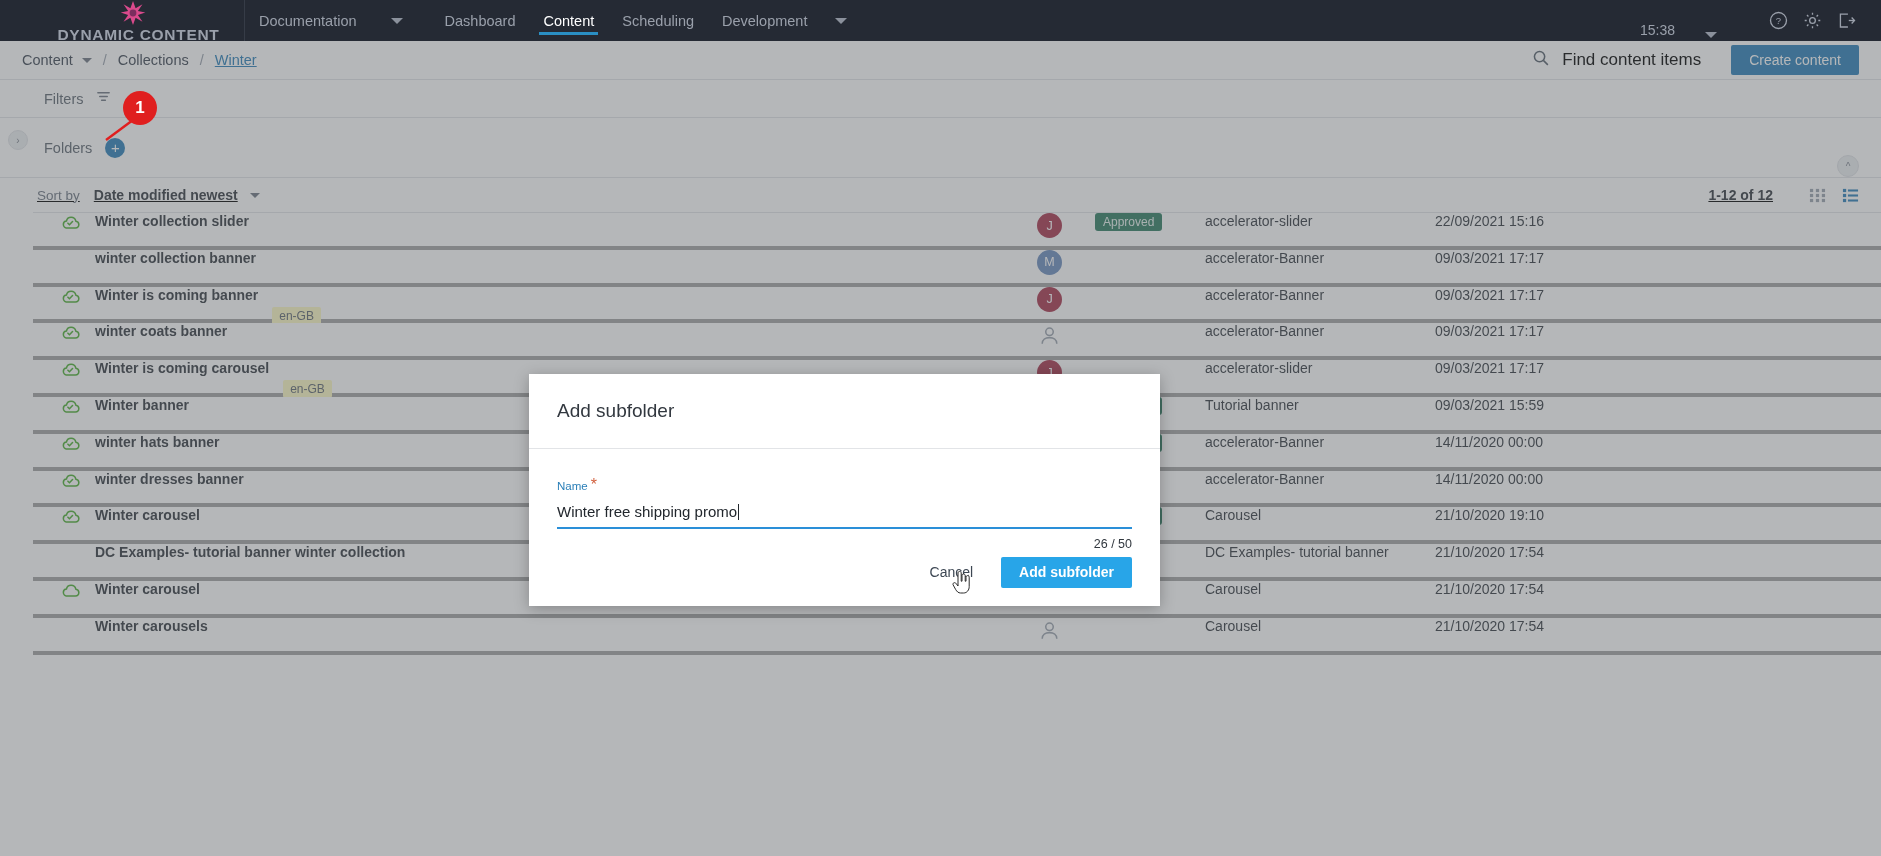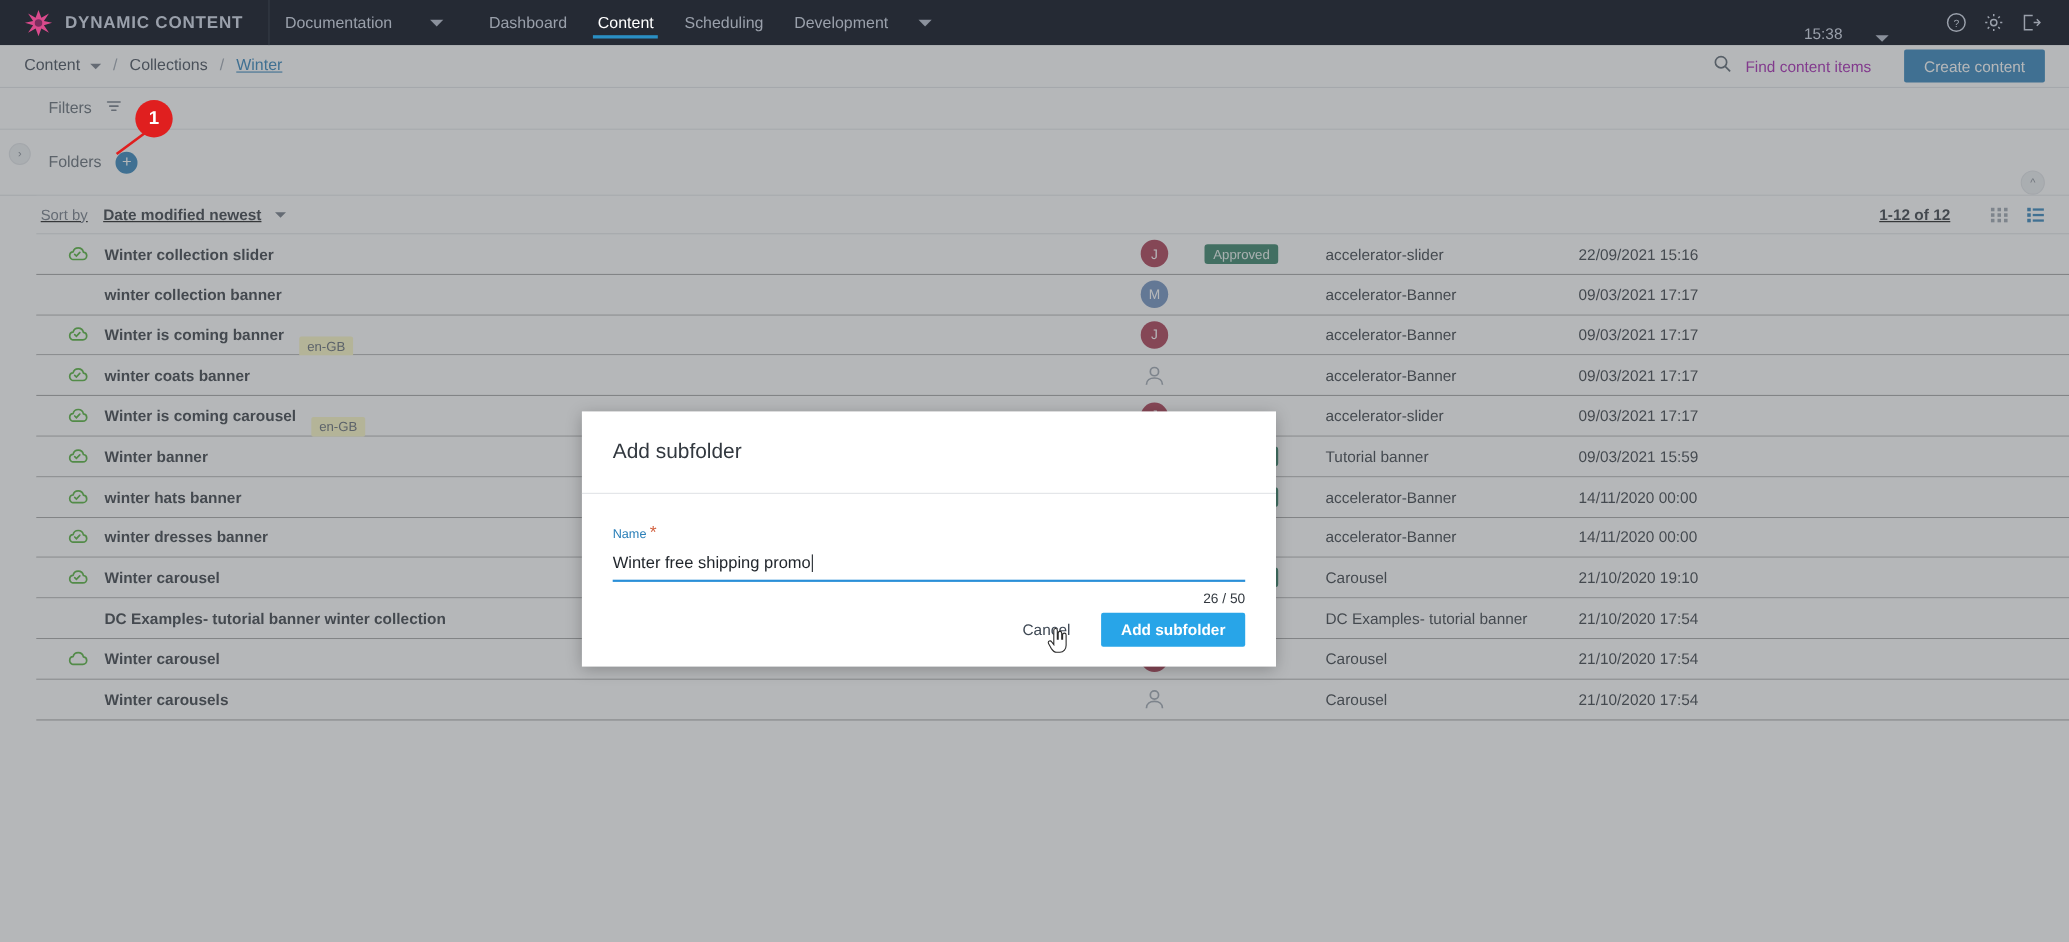--- a/index.html
+++ b/index.html
@@ -9,21 +9,21 @@
     background: #fff; overflow: hidden;
   }
   #root { position: relative; width: 1881px; height: 856px; }
 
   
   .topnav {
     position: absolute; top: 0; left: 0; width: 1881px; height: 41px;
     background: #252a34; display: flex; align-items: center;
     z-index: 40;
   }
-  .brand { display: flex; align-items: center; padding-left: 22px; width: 244px; height: 41px; }
+  .brand { display: flex; align-items: center; padding-left: 22px; width: 244px; height: 41px; flex-direction: column; }
   .brand-logo { width: 26px; height: 26px; position: relative; flex: none; }
   .brand-name {
     color: #9aa0ab; font-size: 15.5px; font-weight: bold; letter-spacing: .7px;
     margin-left: 11px; white-space: nowrap;
   }
   .nav-divider { width: 1px; height: 41px; background: #363c47; }
   .nav-items { display: flex; align-items: center; height: 41px; }
   .nav-item {
     color: #9aa0ab; font-size: 14.5px; height: 29px; display: flex; align-items: center;
     padding: 0 14px; position: relative; white-space: nowrap;
@@ -54,21 +54,21 @@
   .crumbs { display: flex; align-items: center; padding-left: 22px; font-size: 14.5px; color: #3c4552; }
   .crumb { color: #3c4552; }
   .crumb-caret {
     width: 0; height: 0; border-left: 5px solid transparent; border-right: 5px solid transparent;
     border-top: 5px solid #6d7682; margin-left: 9px;
   }
   .crumb-sep { color: #9aa2ad; margin: 0 11px; }
   .crumb-link { color: #2a7fb8; text-decoration: underline; }
   .crumb-right { margin-left: auto; display: flex; align-items: center; padding-right: 22px; }
   .search-box { display: flex; align-items: center; margin-right: 30px; }
-  .search-ph { color: #a21caf; font-size: 14px; margin-left: 12px; }
+  .search-ph { color: #000000; font-size: 17px; margin-left: 12px; }
   .create-btn {
     background: #2a7fb8; color: #fff; font-size: 14px; border: none;
     height: 30px; padding: 0 18px; border-radius: 2px; font-family: inherit; cursor: pointer;
   }
 
   
   .filterbar {
     position: absolute; top: 80px; left: 0; width: 1881px; height: 38px;
     background: #fff; border-bottom: 1px solid #e2e4e7; display: flex; align-items: center;
     z-index: 4;
@@ -116,21 +116,21 @@
   .viewico:last-child { margin-right: 0; }
   .scroll-chip {
     position: absolute; right: 22px; top: 155px; width: 22px; height: 22px; border-radius: 50%;
     background: #eceef0; border: 1px solid #dfe2e6; display: flex; align-items: center;
     justify-content: center; color: #7d858f; font-size: 10px; z-index: 6;
   }
 
   
   .list { position: absolute; top: 213px; left: 33px; width: 1848px; z-index: 2; }
   .row {
-    height: 36.8px; border-bottom: 1px solid #a3a3a3; display: flex; align-items: center;
+    height: 36.8px; border-bottom: 4px solid #a3a3a3; display: flex; align-items: flex-start;
     position: relative; background: #fff;
   }
   .cloud-slot { width: 34px; margin-left: 28px; display: flex; align-items: center; }
   .row-name { font-size: 14px; font-weight: bold; color: #32383f; white-space: nowrap; }
   .locale-badge {
     margin-left: 14px; background: #fef9c3; color: #5d6670; font-size: 12px;
     padding: 2px 7px; border-radius: 2px; margin-top: 20px;
   }
   .avatar {
     position: absolute; left: 1004px; width: 25px; height: 25px; border-radius: 50%;

